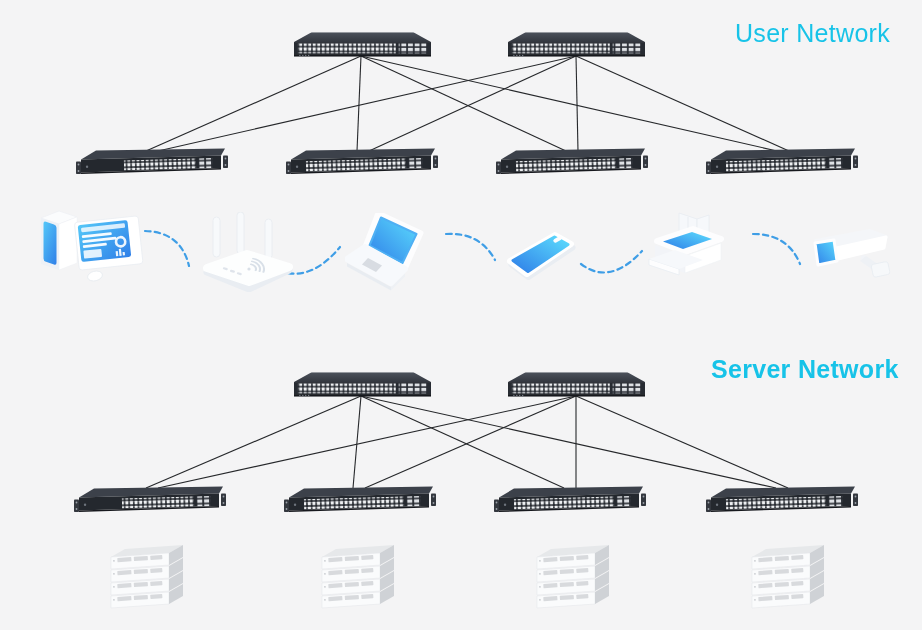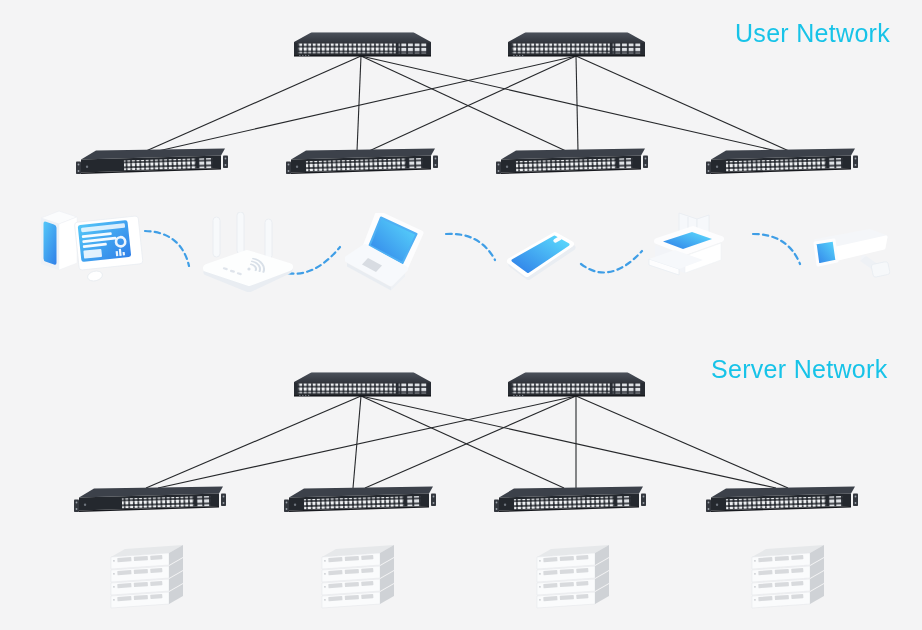--- a/index.html
+++ b/index.html
@@ -218,21 +218,21 @@
     <g fill="none" stroke="#3f9ee6" stroke-width="2.2" stroke-linecap="round" stroke-dasharray="5.5 4.2">
       <path d="M137,231 Q173,232 181,266"></path>
       <path d="M262,266 Q298,288 332,247"></path>
       <path d="M438,234 Q472,232 487,260"></path>
       <path d="M573,264 Q602,286 634,251"></path>
       <path d="M745,234 Q780,234 792,264"></path>
     </g>
   </svg>
 
   <div class="net-title" style="left:727px;top:19px;">User Network</div>
-  <div class="net-title" style="left:703px;top:355px;">Server Network</div>
+  <div class="net-title" style="left:703px;top:355px;font-weight:bold;">Server Network</div>
 
   <div class="node" style="left:286px;top:32px;width:137px;height:25px">
     <svg viewBox="0 0 140 25">
         <use href="#sym-spine"></use>
       </svg>
   </div>
   <div class="node" style="left:500px;top:32px;width:137px;height:25px">
     <svg viewBox="0 0 140 25">
         <use href="#sym-spine"></use>
       </svg>

